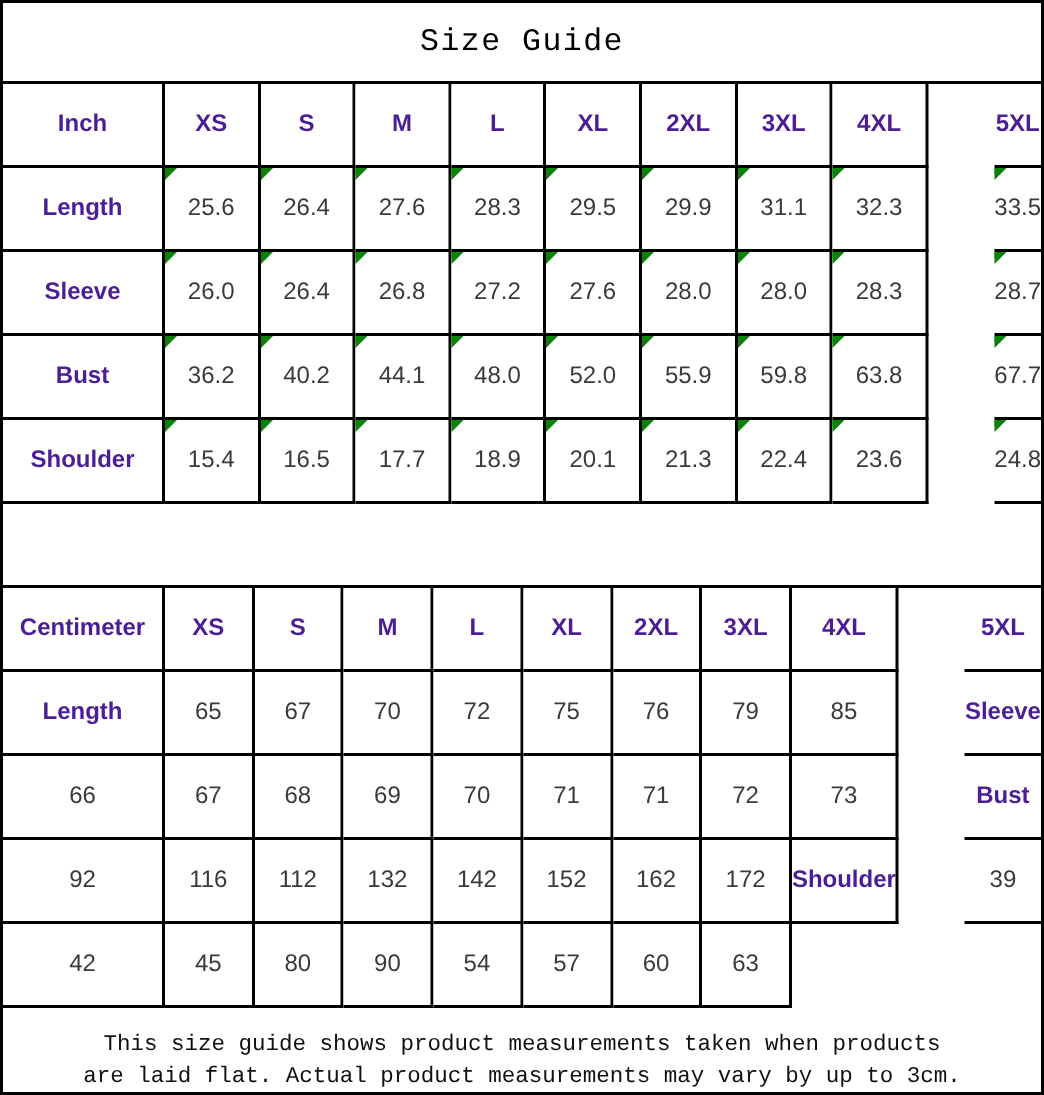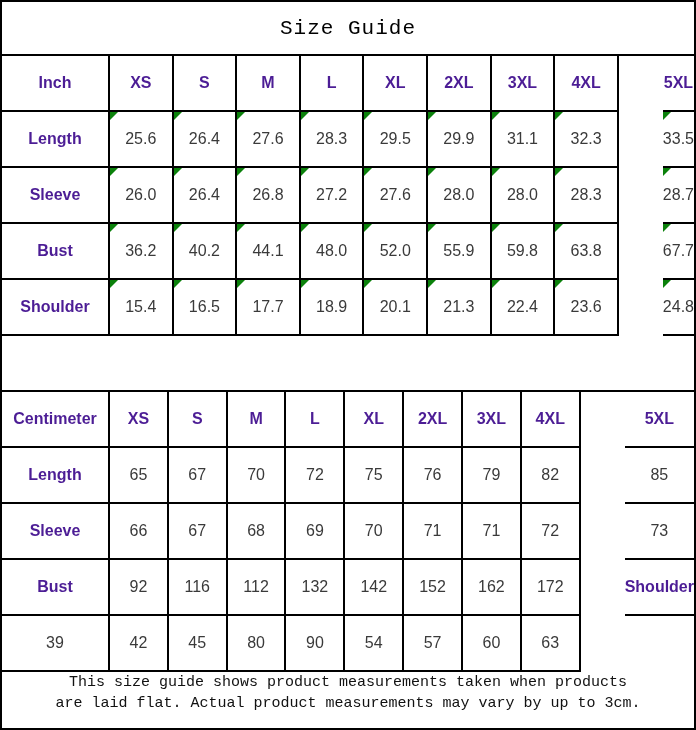--- a/index.html
+++ b/index.html
@@ -74,21 +74,21 @@
   .spacer-row {
     flex: 0 0 54px;
     border-bottom: 2px solid #000000;
     background: #ffffff;
   }
   .footer-note {
     flex: 1 1 auto;
     display: flex;
     flex-direction: column;
     align-items: center;
-    justify-content: flex-start;
+    justify-content: flex-end;
     font-family: "Liberation Mono", monospace;
     font-size: 15px;
     line-height: 21px;
     color: #111111;
     text-align: center;
   }
 </style>
 </head>
 <body>
 
@@ -165,21 +165,20 @@
       <div class="cell head">4XL</div>
       <div class="cell head">5XL</div>
       <div class="cell head">Length</div>
       <div class="cell val">65</div>
       <div class="cell val">67</div>
       <div class="cell val">70</div>
       <div class="cell val">72</div>
       <div class="cell val">75</div>
       <div class="cell val">76</div>
       <div class="cell val">79</div>
-      <div class="cell val">82</div>
       <div class="cell val">85</div>
       <div class="cell head">Sleeve</div>
       <div class="cell val">66</div>
       <div class="cell val">67</div>
       <div class="cell val">68</div>
       <div class="cell val">69</div>
       <div class="cell val">70</div>
       <div class="cell val">71</div>
       <div class="cell val">71</div>
       <div class="cell val">72</div>

